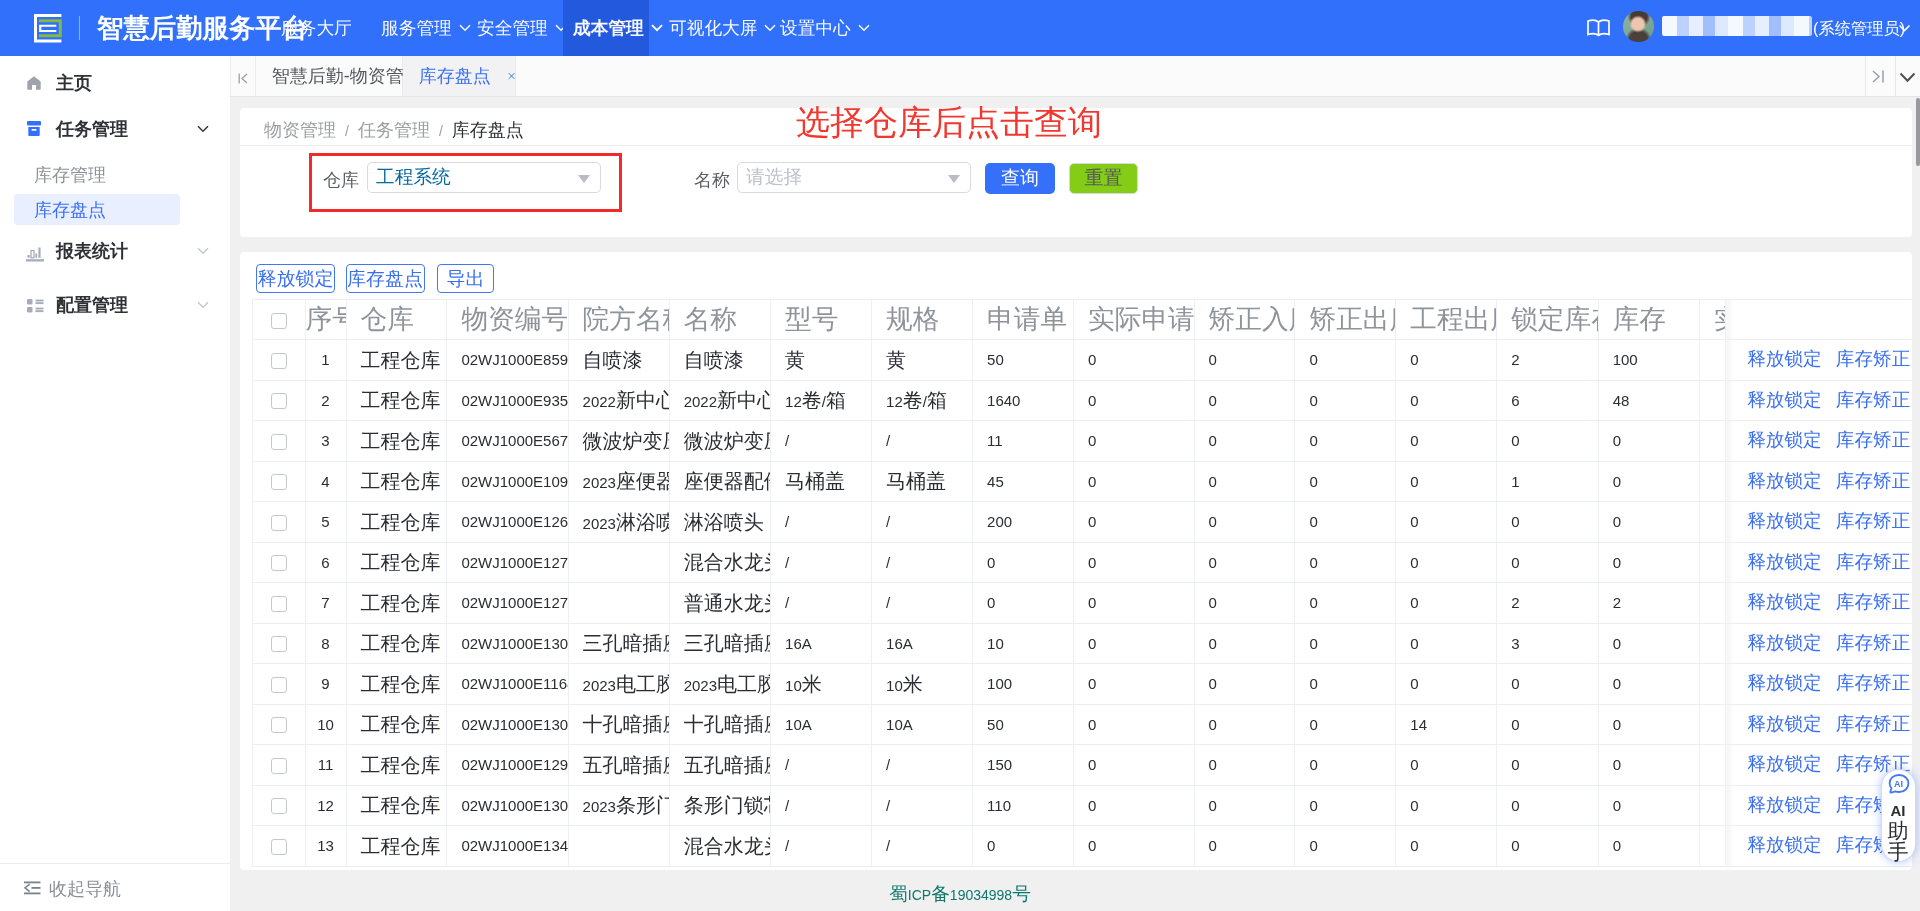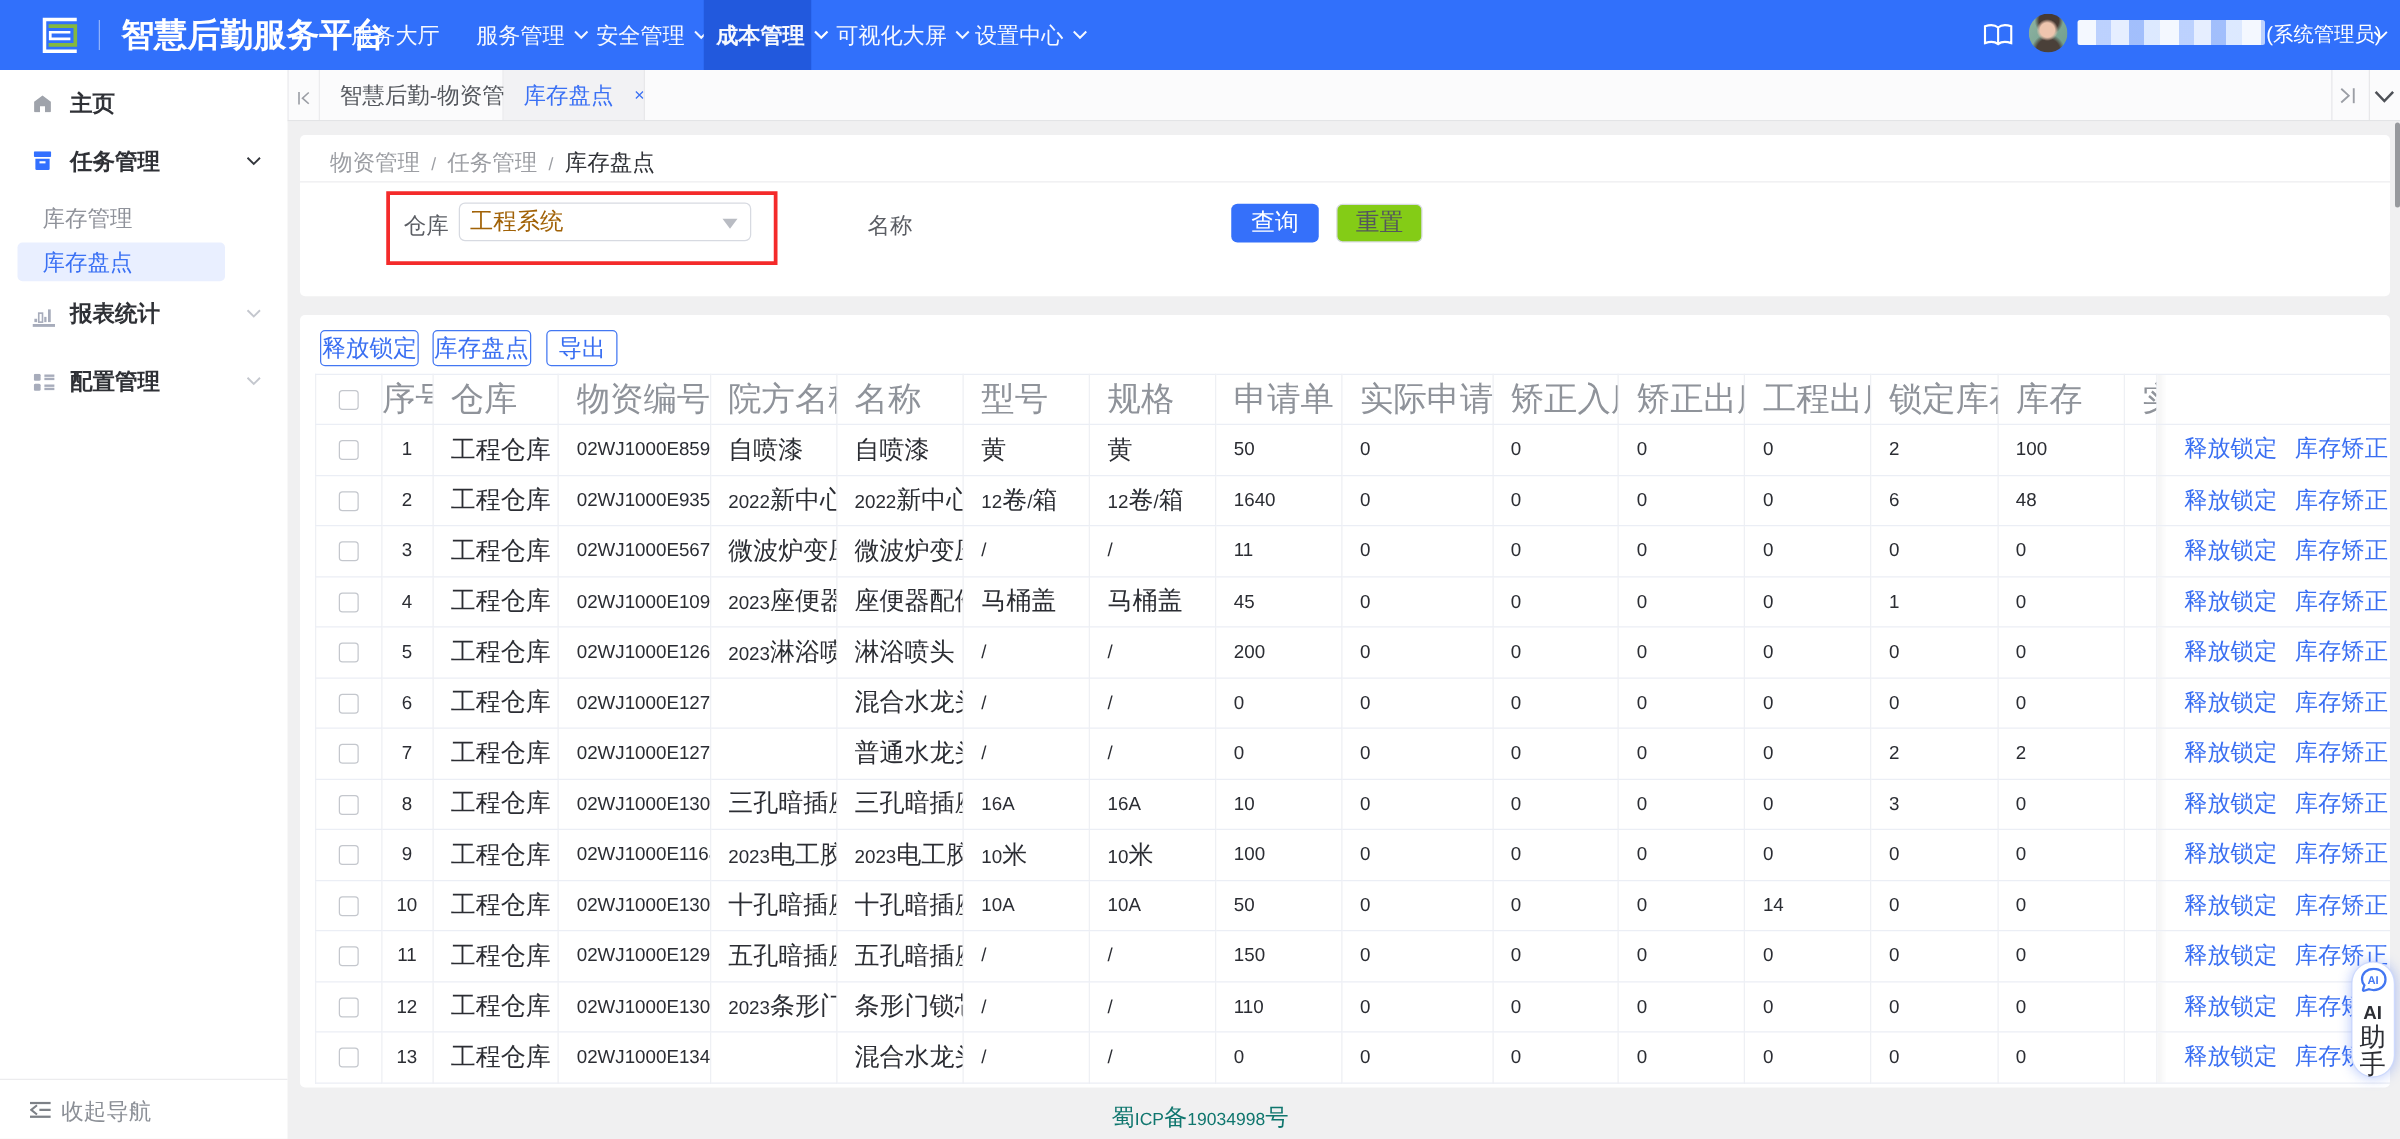--- a/index.html
+++ b/index.html
@@ -15,21 +15,21 @@
 .mi .tx { position:absolute; left:50px; top:50%; transform:translateY(-50%); font-size:18px; color:#2f3136; line-height:18px;}
 .smi { position:absolute; left:34px; font-size:18px; color:#8f929a; line-height:18px; }
 
 #tabs { position:absolute; left:230px; top:56px; width:1690px; height:41px; background:#fbfbfc; border-bottom:1px solid #e3e4e6; }
 .tab { position:absolute; top:0; height:40px; display:flex; align-items:center; justify-content:center; font-size:18px; border-right:1px solid #e8e8ea; color:#55585e; white-space:nowrap; }
 
 .card { position:absolute; background:#fff; border-radius:4px; }
 #card1 { left:240px; top:108px; width:1672px; height:129px; }
 #card2 { left:240px; top:252px; width:1672px; height:618px; }
 .sel { position:absolute; top:53.5px; height:31.5px; border:1px solid #d7dae1; border-radius:5px; background:#fff; }
-.sel .st { position:absolute; left:8px; top:50%; transform:translateY(-50%); font-size:14px; color:#a16207; line-height:14px;}
+.sel .st { position:absolute; left:8px; top:50%; transform:translateY(-50%); font-size:14px; color:#0369a1; line-height:14px;}
 .sel .tri { position:absolute; right:10px; top:12px; width:0; height:0; border-left:6.5px solid transparent; border-right:6.5px solid transparent; border-top:8px solid #b9bcc3; }
 .lbl { position:absolute; top:56px; height:33px; line-height:33px; font-size:18px; color:#5b5e64; }
 .obtn { position:absolute; top:12px; height:29px; border:1px solid #4377f2; border-radius:4px; color:#3a6ff2; background:#fff; display:flex; align-items:center; justify-content:center; font-size:19px; white-space:nowrap; }
 
 #tbl { position:absolute; left:12px; top:47px; width:1660px; border-collapse:collapse; table-layout:fixed; }
 #tbl td, #tbl th { border-bottom:1px solid #ebeef5; border-right:1px solid #eef0f4; padding:0 0 0 14px; text-align:left; font-weight:normal; white-space:nowrap; overflow:hidden; vertical-align:middle; }
 #tbl th { height:40px; color:#8f939a; font-size:20px; border-top:1px solid #ebeef5; }
 #tbl td { height:40.5px; color:#2b2d33; font-size:15px; }
 #tbl td.cbc, #tbl th.cbc { padding-left:18px; }
 #tbl td:first-child, #tbl th:first-child { border-left:1px solid #eef0f4; }
@@ -163,22 +163,27 @@
 <div class="card" id="card1">
   <div class="abs" style="left:24px;top:13px;height:18px;line-height:18px;font-size:18px;color:#9c9ea3;white-space:nowrap">物资管理<span style="font-size:14px;padding:0 9px;color:#9c9ea3">/</span>任务管理<span style="font-size:14px;padding:0 9px;color:#9c9ea3">/</span><span style="color:#2f3136">库存盘点</span></div>
   <div class="abs" style="left:0;top:36.5px;width:1672px;border-top:1px solid #ededf0"></div>
   <div class="lbl" style="left:83px">仓库</div>
   <div class="sel" style="left:127px;width:233.5px">
       <span class="st k" style="font-size:18.7px">工程系统</span>
       <span class="tri"></span>
     </div>
   <div class="abs" style="left:68.5px;top:45px;width:313.5px;height:59px;border:3px solid #f42a2a"></div>
   <div class="lbl" style="left:454px">名称</div>
+  <div class="sel" style="left:497px;width:233.5px">
+      <span class="st k" style="font-size:18.7px;color:#bdc1c9">请选择</span>
+      <span class="tri"></span>
+    </div>
   <div class="abs" style="left:745px;top:54.5px;width:70px;height:31.5px;background:#3570fa;border-radius:5px;color:#fff;font-size:19px;display:flex;align-items:center;justify-content:center">查询</div>
   <div class="abs" style="left:829px;top:54.5px;width:69px;height:31.5px;background:#84cc16;border:1px solid #d7dae1;border-radius:5px;color:#54575d;font-size:19px;display:flex;align-items:center;justify-content:center">重置</div>
+  <div class="abs" style="left:556px;top:-3px;font-size:34px;line-height:34px;color:#f2372e;white-space:nowrap">选择仓库后点击查询</div>
 </div>
 
 <div class="card" id="card2">
   <div class="obtn" style="left:16px;width:79px">释放锁定</div>
   <div class="obtn" style="left:105.6px;width:79px">库存盘点</div>
   <div class="obtn" style="left:197px;width:57px">导出</div>
   <table id="tbl">
     <colgroup>
       <col style="width:52.5px">
         <col style="width:41px">

